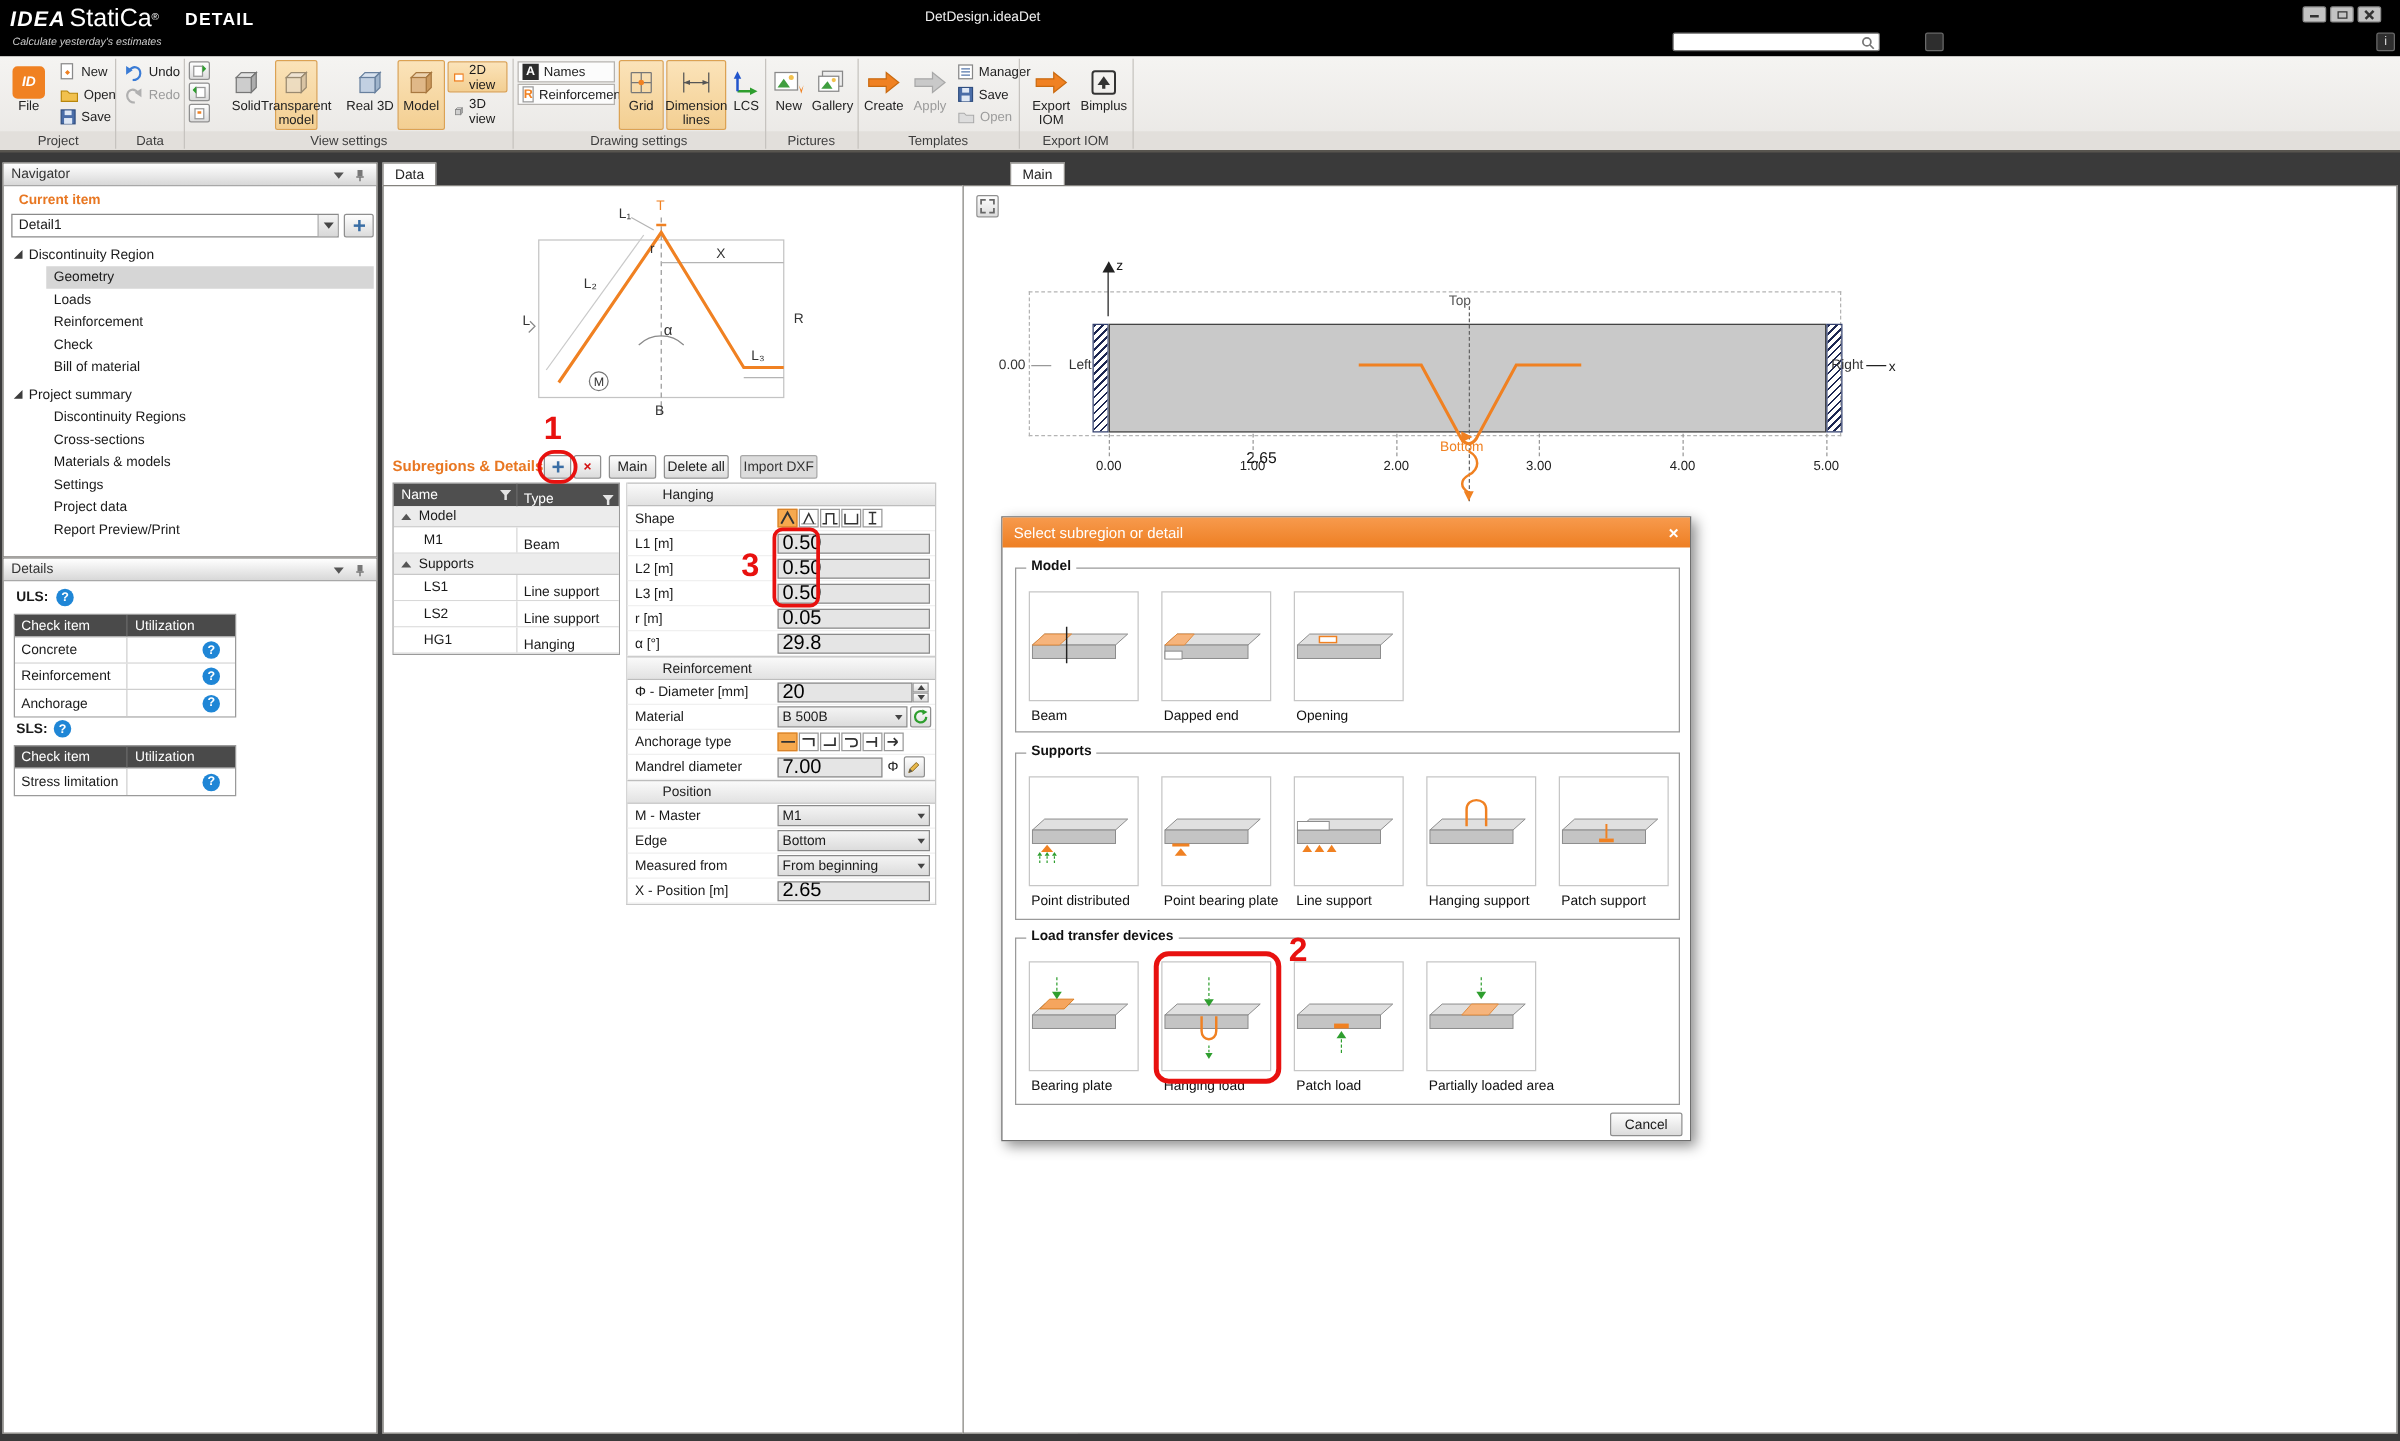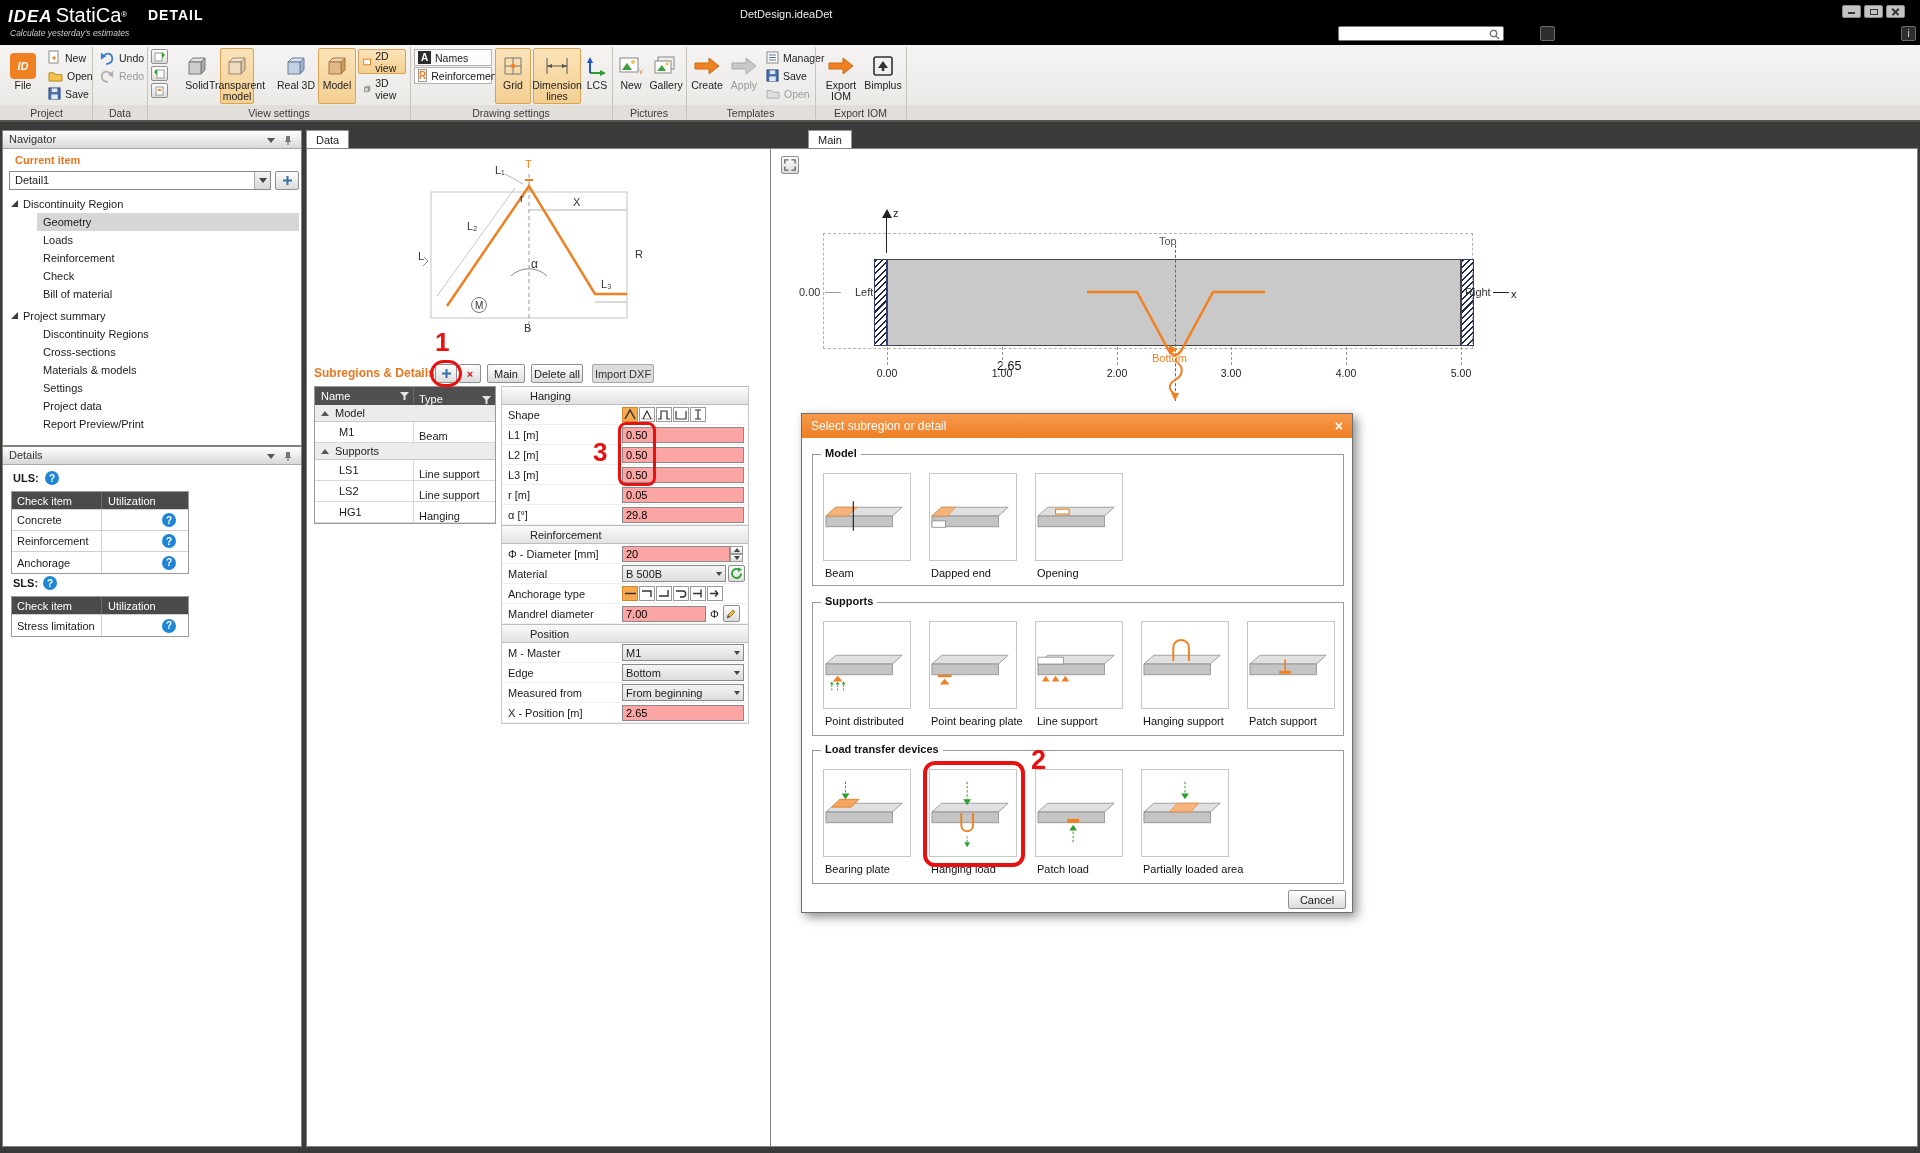--- a/index.html
+++ b/index.html
@@ -67,21 +67,21 @@
 .sc1{width:99px;height:100%;display:flex;align-items:center;padding-left:24px;border-right:1px solid #d8d8d8;position:relative}
 .sth .sc1{border-right:1px solid #6a6a6a;padding-left:6px;justify-content:space-between;padding-right:4px}
 .sc2{flex:1;height:100%;display:flex;align-items:flex-end;padding-left:5px;justify-content:space-between;padding-right:4px}
 .colup{width:0;height:0;border-left:4px solid transparent;border-right:4px solid transparent;border-bottom:5px solid #555}
 
 .props{position:absolute;border-left:1px solid #c8c8c8;border-right:1px solid #c8c8c8;border-bottom:1px solid #c8c8c8;background:#fff}
 .pgh{height:19px;background:linear-gradient(#fafafa,#e2e2e2);border-top:1px solid #bdbdbd;border-bottom:1px solid #bdbdbd;line-height:18px;padding-left:28px;color:#222}
 .prow{display:flex;align-items:center;height:20px;padding-left:6px;border-bottom:1px solid #f0f0f0}
 .plabel{flex:1;white-space:nowrap}
 .pctl{width:126px;display:flex;align-items:center}
-.pinput{width:122px;height:16px;border:1px solid #8a8a8a;font-family:"Liberation Sans",sans-serif;font-size:11px;padding:0 3px;background:#fca5a5}
+.pinput{width:122px;height:16px;border:1px solid #8a8a8a;font-family:"Liberation Sans",sans-serif;font-size:16px;padding:0 3px;background:#e5e5e5}
 .psel{height:17px;background:linear-gradient(#f4f4f4,#dcdcdc);border:1px solid #8a8a8a;display:flex;align-items:center;padding:0 3px;position:relative;cursor:pointer;font-size:11px}
 .psel .ar{position:absolute;right:3px;top:6px;width:0;height:0;border-left:3.5px solid transparent;border-right:3.5px solid transparent;border-top:4px solid #444}
 .icon-btn{width:16px;height:15px;border:1px solid #9a9a9a;background:#fff;display:inline-flex;align-items:center;justify-content:center;margin-right:1px;cursor:pointer}
 .icon-btn.sel{background:#f6a94e;border-color:#d9832a}
 .spin{display:inline-flex;flex-direction:column;width:13px;height:16px}
 .spin div{flex:1;border:1px solid #9a9a9a;background:linear-gradient(#fdfdfd,#ddd);display:flex;align-items:center;justify-content:center;cursor:pointer}
 .tri-up{width:0;height:0;border-left:3px solid transparent;border-right:3px solid transparent;border-bottom:4px solid #444}
 .tri-dn{width:0;height:0;border-left:3px solid transparent;border-right:3px solid transparent;border-top:4px solid #444}
 
 .red{color:#e8110f;font-weight:bold;position:absolute;z-index:60}

